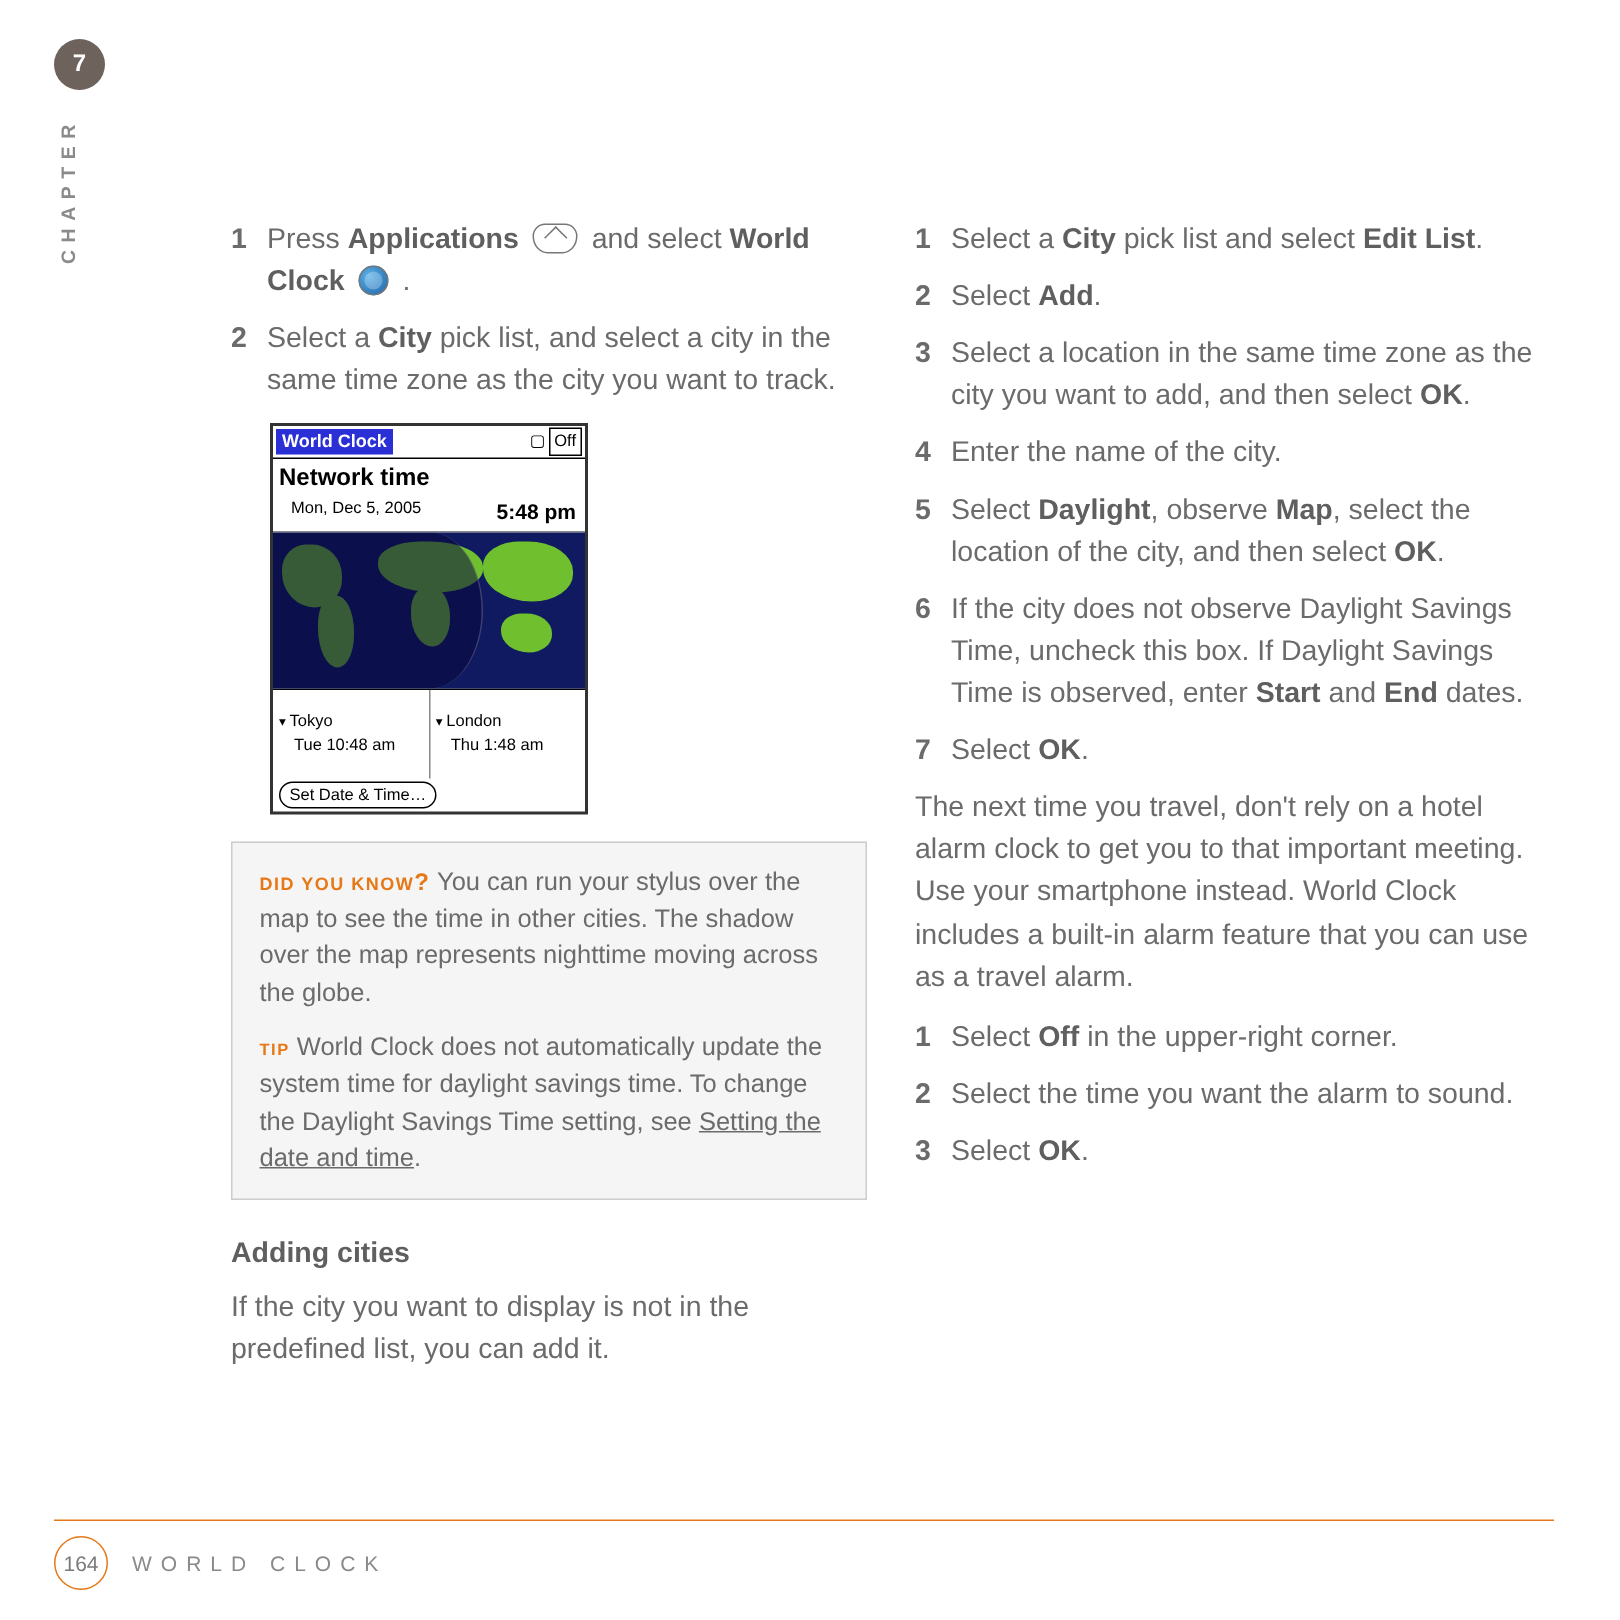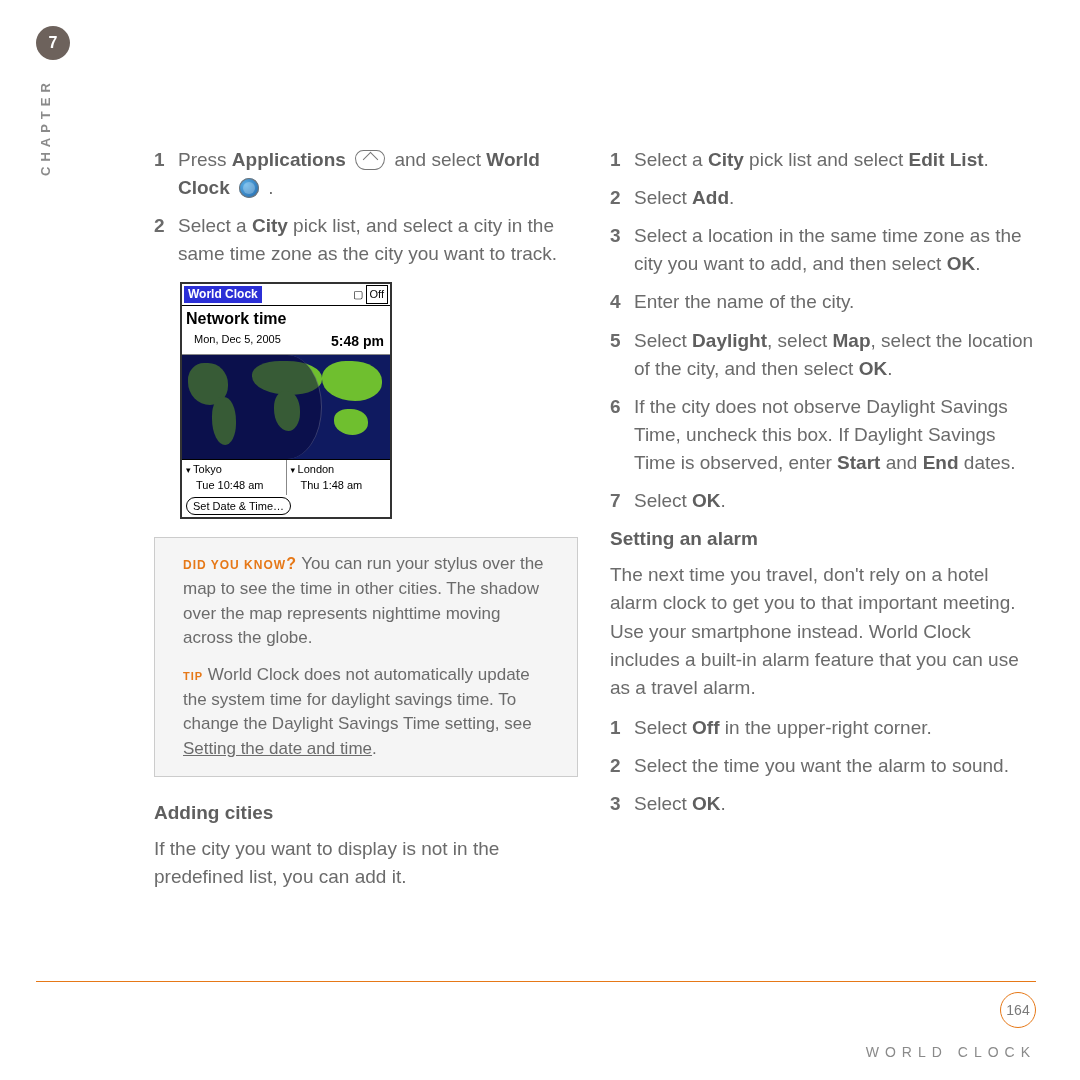--- a/index.html
+++ b/index.html
@@ -32,35 +32,35 @@
   .wc-map { height: 104px; background: linear-gradient(#0f1a60, #0f1a60); position:relative; overflow:hidden;}
   .wc-map .land { position:absolute; background:#6fbf2f; border-radius:40% 50% 45% 55%; }
   .l1{left:6px;top:8px;width:40px;height:42px;}
   .l2{left:30px;top:42px;width:24px;height:48px;}
   .l3{left:70px;top:6px;width:70px;height:34px;}
   .l4{left:92px;top:36px;width:26px;height:40px;}
   .l5{left:140px;top:6px;width:60px;height:40px;}
   .l6{left:152px;top:54px;width:34px;height:26px;}
   .wc-map .night{position:absolute;left:0;top:0;width:140px;height:100%;background:rgba(10,10,60,.55);border-right:1px solid rgba(255,255,255,.2);border-radius:0 50% 50% 0/0 100% 100% 0;}
   .wc-cities { display:flex; border-top:1px solid #000;}
-  .wc-city { flex:1; padding:1px 4px; font-size:11px; border-right:1px solid #888;}
+  .wc-city { flex:1; padding:13px 4px; font-size:11px; border-right:1px solid #888;}
   .wc-city:last-child{border-right:none;}
   .wc-city .nm{font-weight:400;}
   .wc-city .nm::before{content:"▾ "; font-size:9px;}
   .wc-city .tm{padding-left:10px;}
   .wc-set { padding:2px 4px; }
   .wc-set span{ display:inline-block; border:1px solid #000; border-radius:10px; padding:0 6px; font-size:11px;}
-  .callout { border:1px solid #ccc; background:#f5f5f5; padding:14px 28px; font-size:17px; line-height:1.45; color:#6b6b6b; margin-bottom:22px;}
+  .callout { border:1px solid #ccc; background:#f5f5f5; padding:14px 18px; font-size:17px; line-height:1.45; color:#6b6b6b; margin-bottom:22px;}
   .callout .dyk { color:#e67817; font-weight:700; font-size:12px; letter-spacing:1px; }
   .callout .tip { color:#e67817; font-weight:700; font-size:11px; letter-spacing:1px; }
   .callout p { margin-bottom:12px;}
   .callout p:last-child{margin-bottom:0;}
   .callout .link { text-decoration: underline; }
   h3.sec { font-weight:700; color:#5f5f5f; font-size:19px; margin: 10px 0 8px 0;}
-  .footer { position:absolute; left:36px; bottom:20px; width:1000px; border-top:1px solid #e67817; padding-top:10px; display:flex; align-items:flex-end; gap:16px;flex-direction:column;}
+  .footer { position:absolute; left:36px; bottom:20px; width:1000px; border-top:1px solid #e67817; padding-top:10px; display:flex; align-items:center; gap:16px;}
   .page-badge { width:36px; height:36px; border:1.5px solid #e67817; border-radius:50%; display:flex; align-items:center; justify-content:center; color:#7a7a7a; font-size:14px;}
   .footer-label { font-size:14px; letter-spacing:6px; color:#8a8a8a;}
 </style>
 </head>
 <body>
 
 <div class="page">
   <div class="chapter-badge">7</div>
   <div class="side-label">CHAPTER</div>
 
@@ -142,33 +142,32 @@
         <li>
             <span class="num">3</span>
             <span class="body"><span>Select a location in the same time zone as the city you want to add, and then select </span><b class="term">OK</b><span>.</span></span>
           </li>
         <li>
             <span class="num">4</span>
             <span class="body">Enter the name of the city.</span>
           </li>
         <li>
             <span class="num">5</span>
-            <span class="body"><span>Select </span><b class="term">Daylight</b><span>, select </span><b class="term">Map</b><span>, select the location of the city, and then select </span><b class="term">OK</b><span>.</span></span>
+            <span class="body"><span>Select </span><b class="term">Daylight</b><span>, observe </span><b class="term">Map</b><span>, select the location of the city, and then select </span><b class="term">OK</b><span>.</span></span>
           </li>
         <li>
             <span class="num">6</span>
             <span class="body"><span>If the city does not observe Daylight Savings Time, uncheck this box. If Daylight Savings Time is observed, enter </span><b class="term">Start</b><span> and </span><b class="term">End</b><span> dates.</span></span>
           </li>
         <li>
             <span class="num">7</span>
             <span class="body"><span>Select </span><b class="term">OK</b><span>.</span></span>
           </li>
       </ol>
 
-      <h3 class="sec">Setting an alarm</h3>
       <p style="margin-bottom:12px">The next time you travel, don't rely on a hotel alarm clock to get you to that important meeting. Use your smartphone instead. World Clock includes a built-in alarm feature that you can use as a travel alarm.</p>
       <ol class="steps">
         <li>
             <span class="num">1</span>
             <span class="body"><span>Select </span><b class="term">Off</b><span> in the upper-right corner.</span></span>
           </li>
         <li>
             <span class="num">2</span>
             <span class="body">Select the time you want the alarm to sound.</span>
           </li>

